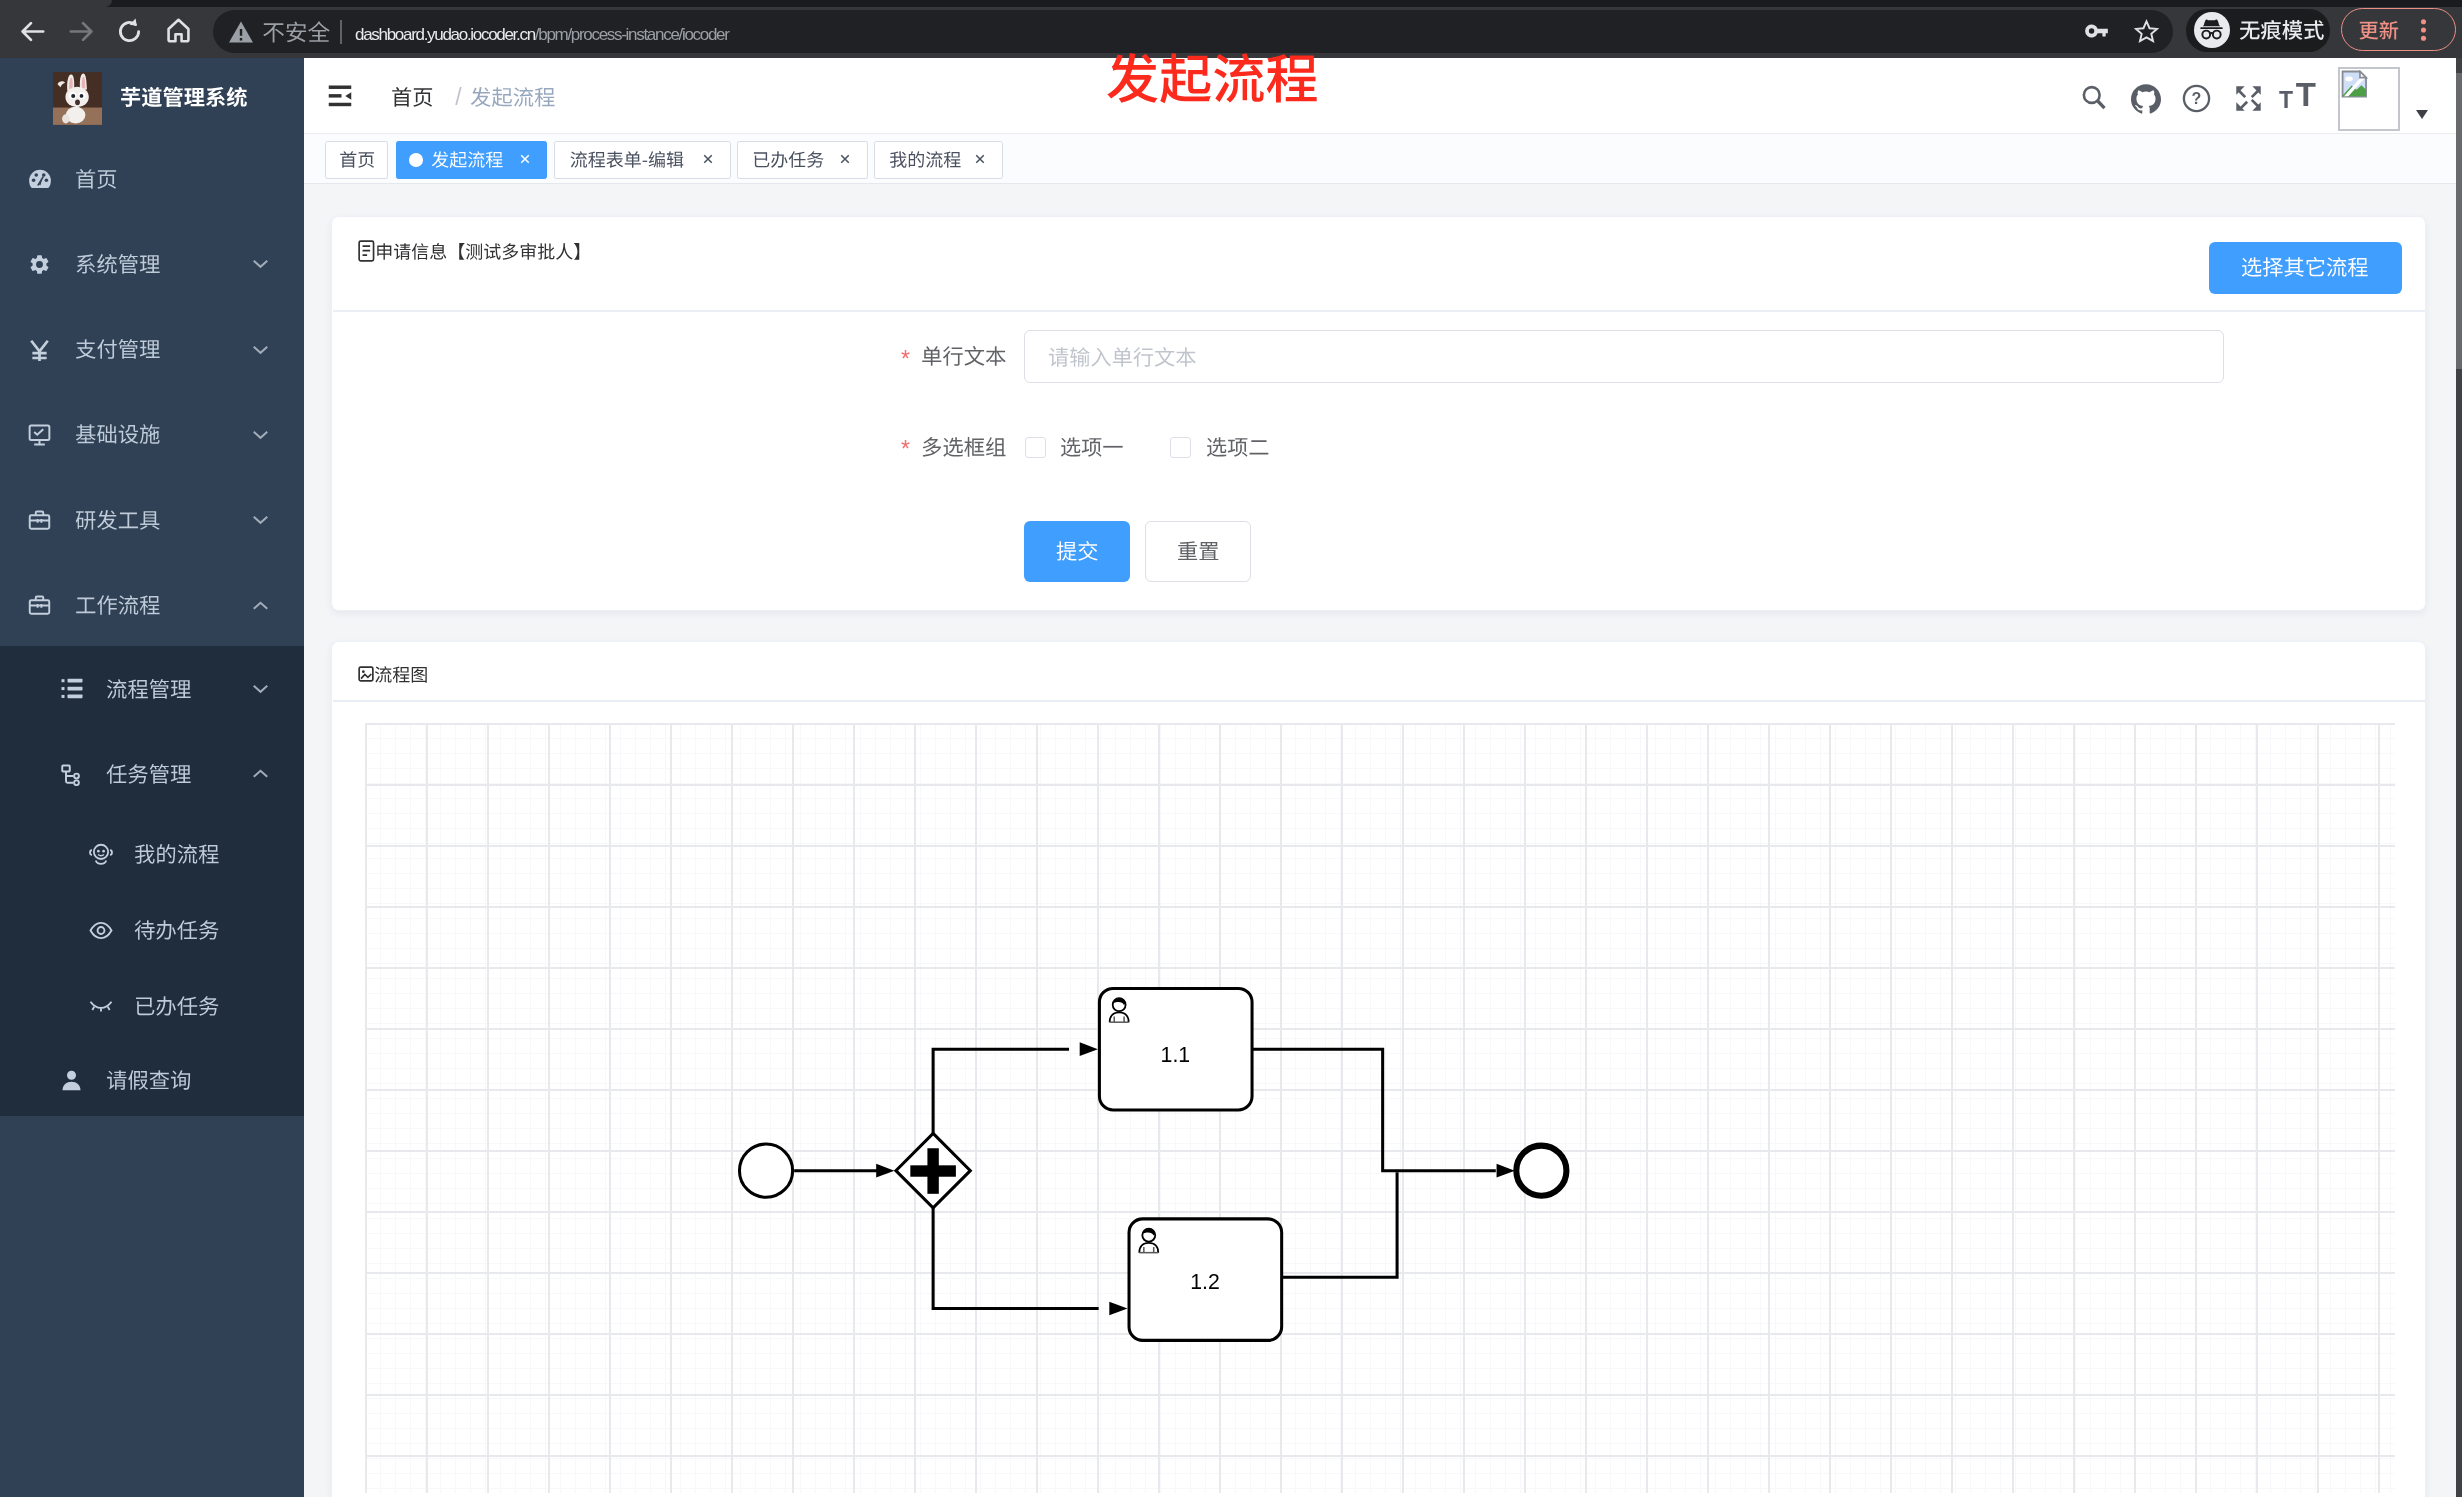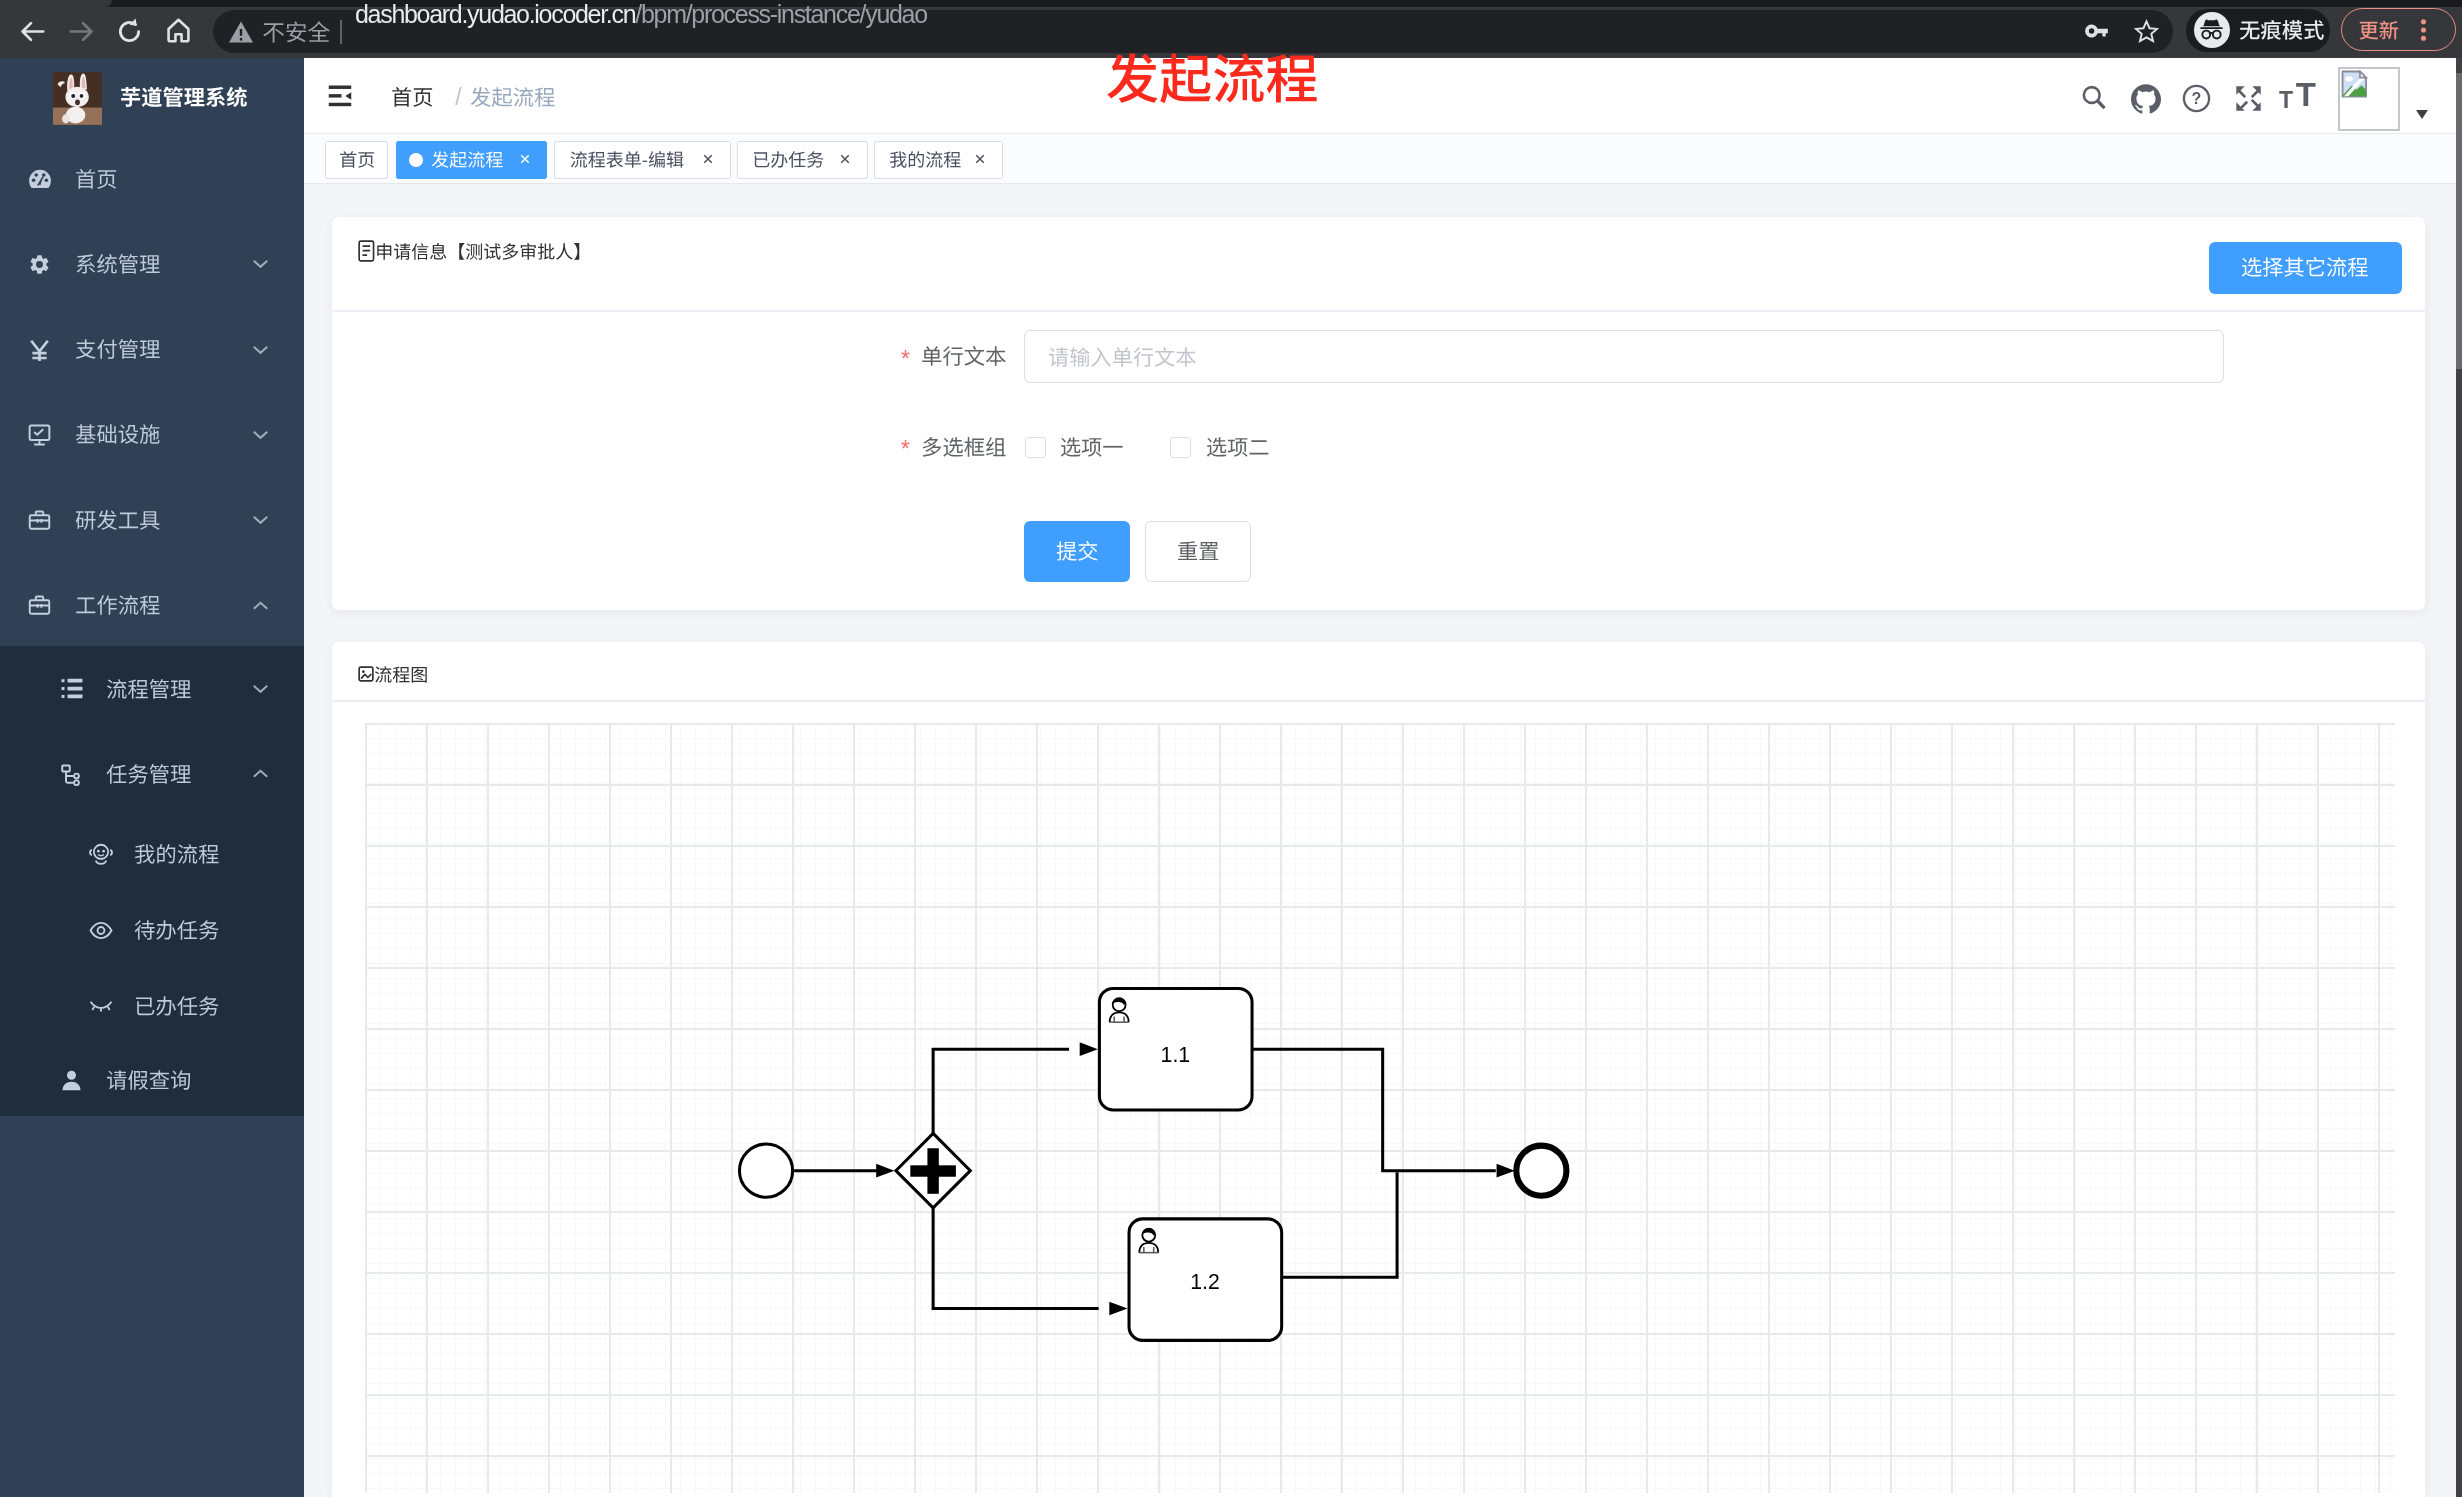--- a/index.html
+++ b/index.html
@@ -126,21 +126,21 @@
       <rect x="15.4" y="24" width="3.2" height="3.4" fill="#202124"></rect>
     </svg>
     <svg style="position:absolute;left:262px;top:15px" width="70" height="34" viewBox="0 0 92 45">
       <g fill="#9aa0a6" transform="translate(0,33.9) scale(0.03000)">
         <use href="#r4e0d" x="0"></use>
         <use href="#r5b89" x="1000"></use>
         <use href="#r5168" x="2000"></use>
       </g>
     </svg>
     <div class="abs" style="left:340px;top:20px;width:1.5px;height:24px;background:#5f6368"></div>
-    <div class="abs" style="left:355px;top:0;height:69px;display:flex;font-size:25px;letter-spacing:-1.3px;color:#e8eaed;white-space:pre">dashboard.yudao.iocoder.cn<span style="color:#9aa0a6">/bpm/process-instance/yudao</span></div>
+    <div class="abs" style="left:355px;top:0;height:69px;display:flex;align-items:center;font-size:17px;letter-spacing:-1.3px;color:#e8eaed;white-space:pre">dashboard.yudao.iocoder.cn<span style="color:#9aa0a6">/bpm/process-instance/iocoder</span></div>
     <svg class="abs" style="left:2084px;top:18px" width="26" height="26" viewBox="0 0 24 24">
       <path fill="#dee1e6" d="M12.65 10A6 6 0 1 0 12.65 14H17v3h3v-3h2v-4zM7 14.5A2.5 2.5 0 1 1 7 9.5a2.5 2.5 0 0 1 0 5z"></path>
     </svg>
     <svg class="abs" style="left:2133px;top:17.5px" width="27" height="27" viewBox="0 0 24 24">
       <path fill="none" stroke="#dee1e6" stroke-width="1.7" d="m12 3 2.7 6.1 6.6.6-5 4.4 1.5 6.5L12 17.2 6.2 20.6l1.5-6.5-5-4.4 6.6-.6z"></path>
     </svg>
     <div class="abs" style="left:2186px;top:9px;width:144px;height:43px;border-radius:21px;background:#1b1c1e"></div>
     <div class="abs" style="left:2194px;top:12px;width:36px;height:36px;border-radius:50%;background:#e8eaed"></div>
     <svg class="abs" style="left:2198px;top:18px" width="27" height="24" viewBox="0 0 36 32">
       <g fill="#1b1c1e">

